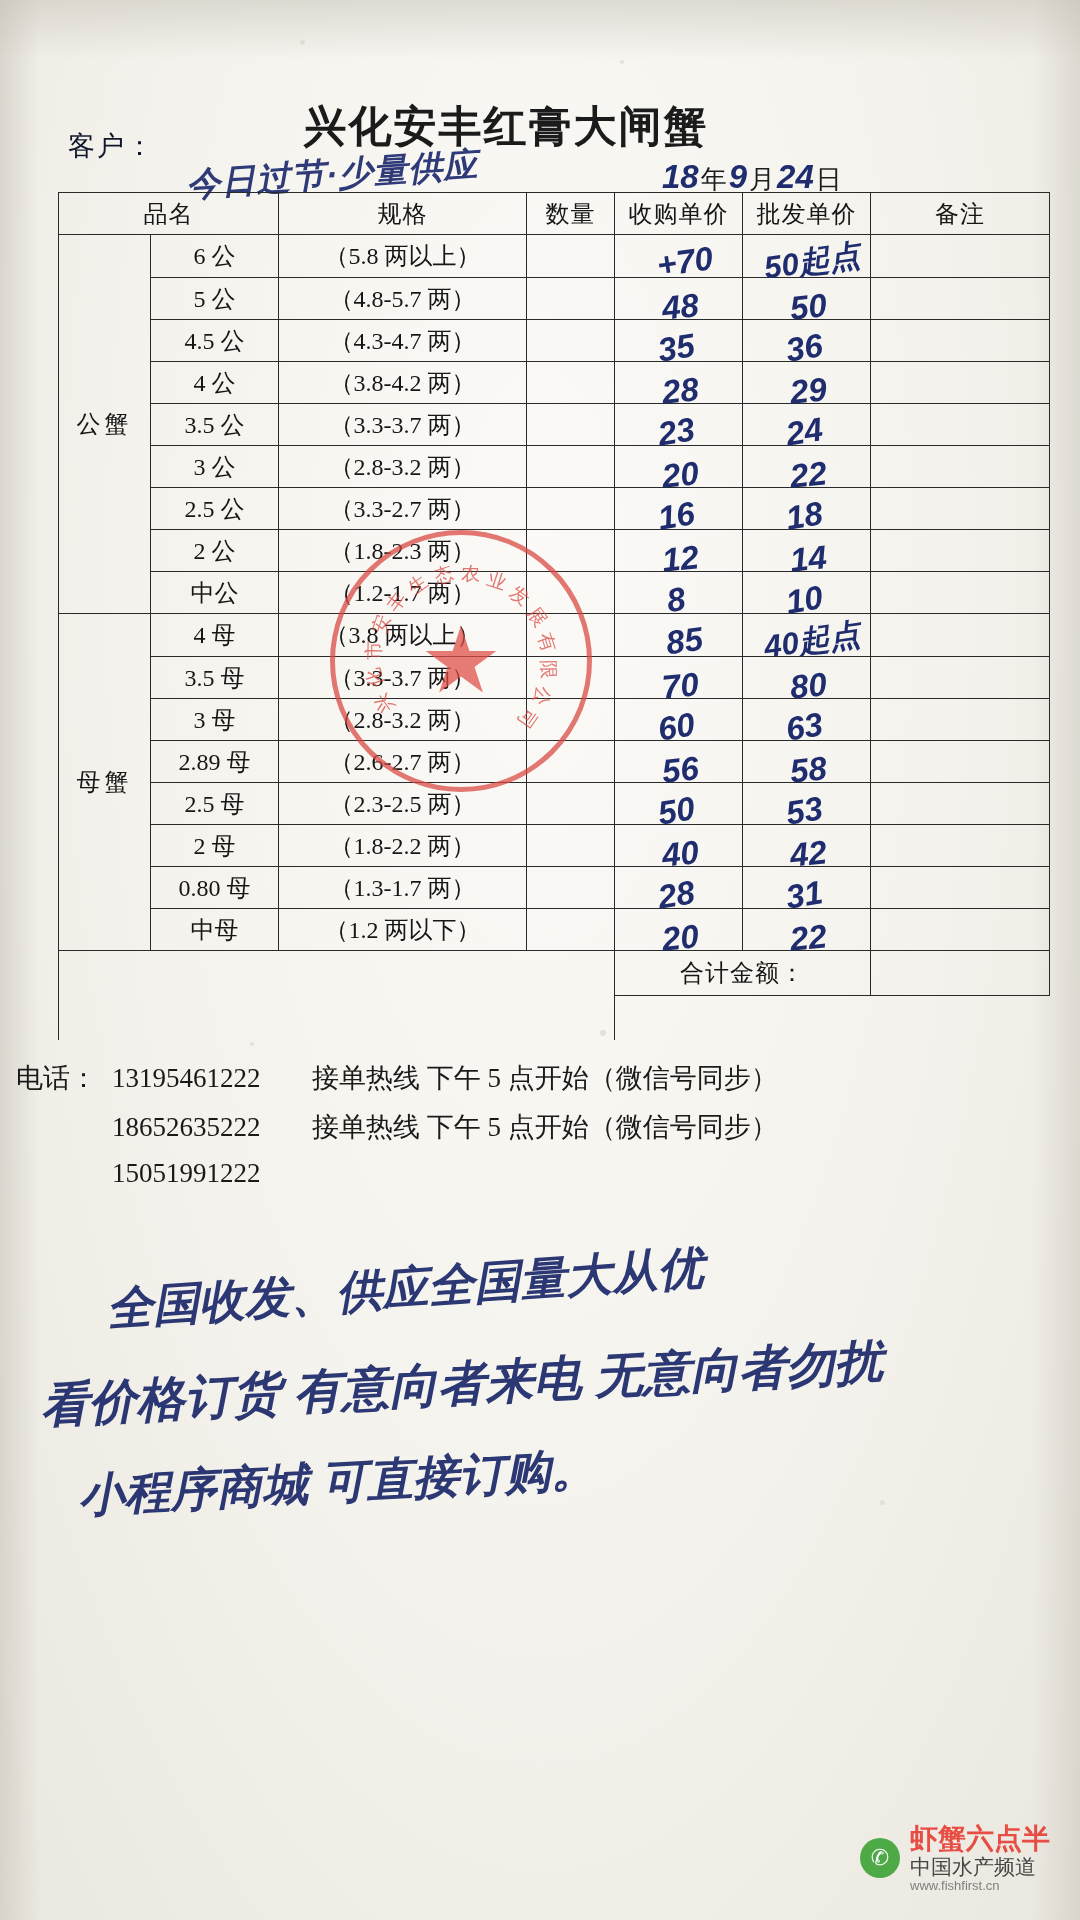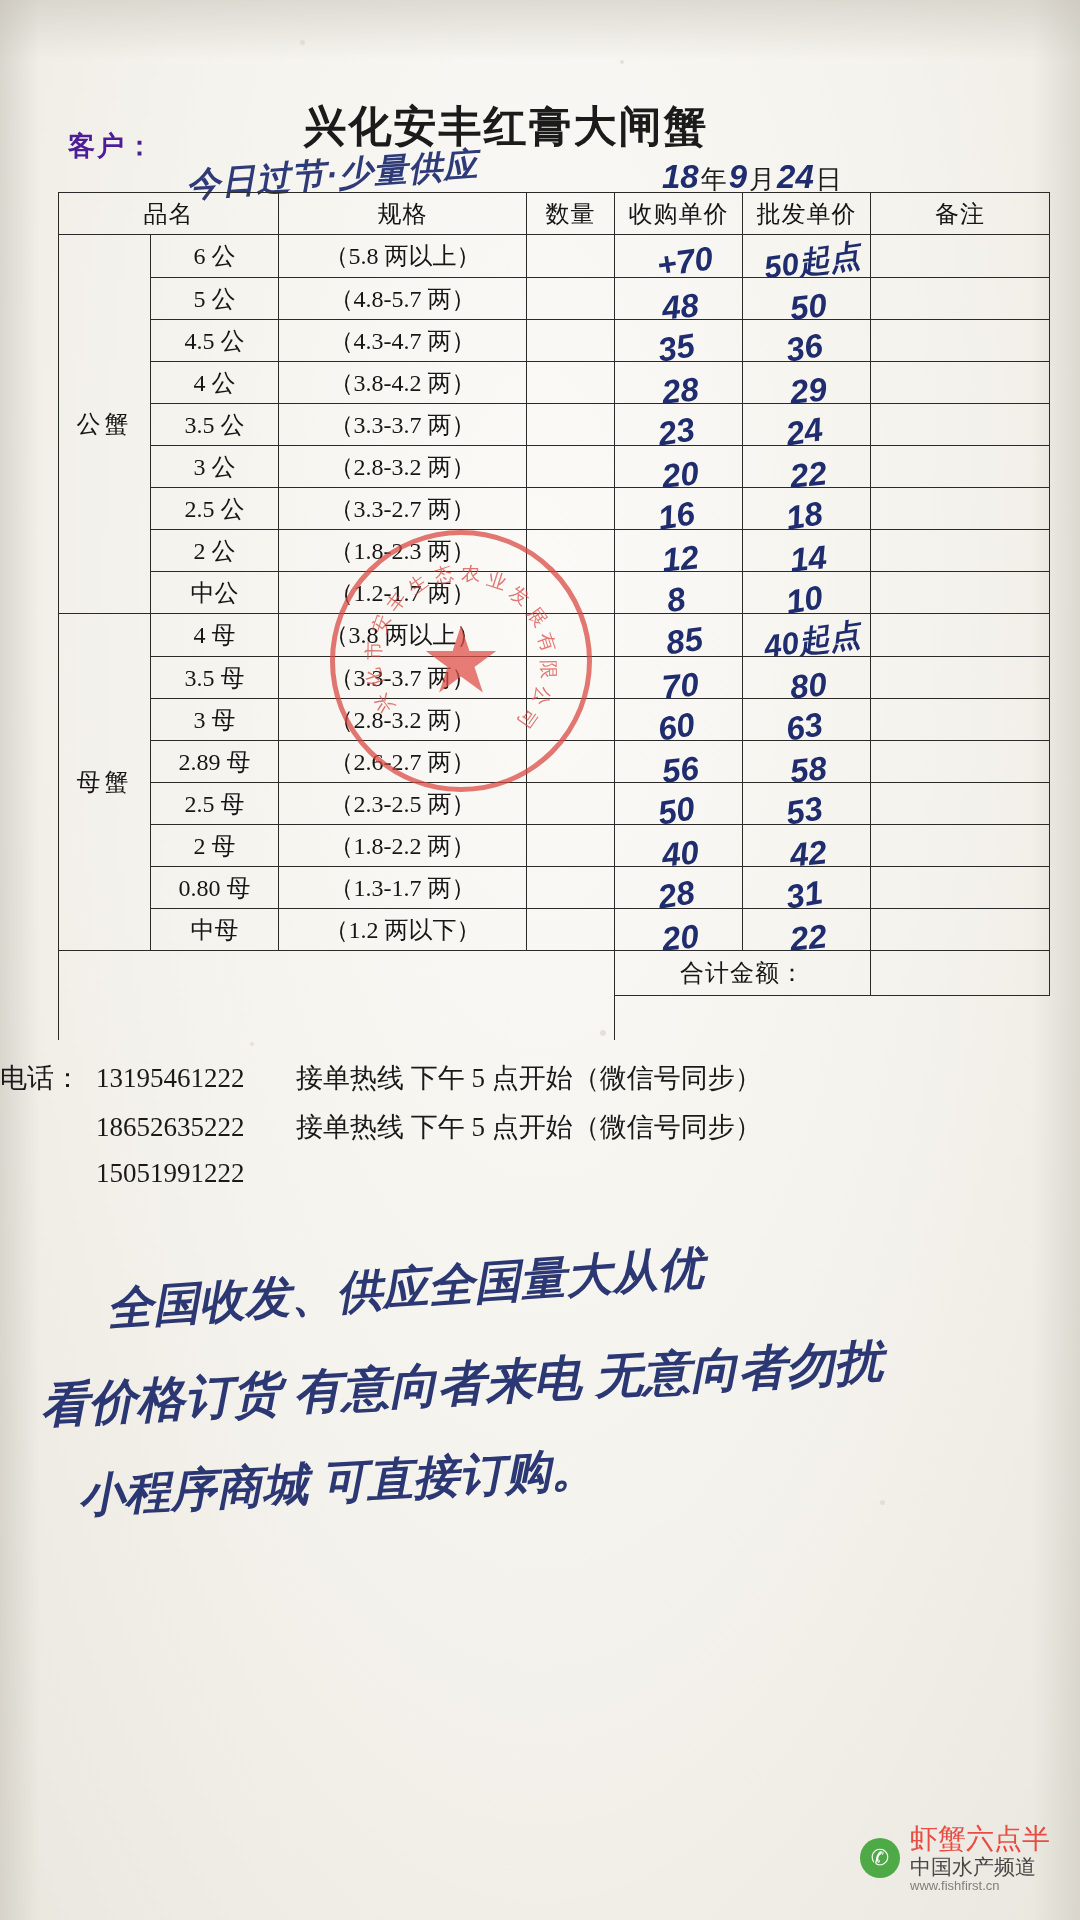--- a/index.html
+++ b/index.html
@@ -31,21 +31,21 @@
 
   
   .title{
     position:absolute;left:246px;top:98px;width:520px;
     font-size:43px;font-weight:bold;letter-spacing:2px;
     color:#1b1b1b;text-align:center;
     font-family:"Liberation Serif", serif;
   }
   .customer-label{
     position:absolute;left:68px;top:128px;
-    font-size:27px;color:#4c1d95;letter-spacing:2px;font-weight:bold;
+    font-size:27px;color:#0f172a;letter-spacing:2px;
   }
   .hand{
     font-family:"Liberation Sans", sans-serif;
     color:#1c2a6b;
   }
   .hw-note{
     position:absolute;left:186px;top:152px;
     font-size:34px;
     transform:rotate(-4deg);
     color:#1f2c6e;
@@ -143,21 +143,21 @@
   
   .phones{
     position:absolute;left:0px;top:1060px;width:1040px;
   }
   .phone-row{
     display:flex;align-items:baseline;
     font-size:27px;color:#1a1a1a;
     margin-bottom:13px;
     letter-spacing:0px;
   }
-  .phone-row .lab{width:96px;text-align:left;padding-left:0px;}
+  .phone-row .lab{width:96px;text-align:left;padding-left:16px;}
   .phone-row .num{width:200px;font-family:"Liberation Serif", serif;}
   .phone-row .txt{flex:1;}
 
   
   .hw-big{
     position:absolute;
     font-family:"Liberation Sans", sans-serif;
     font-style:italic;font-weight:bold;
     color:#1d2a6a;
     white-space:nowrap;
@@ -175,21 +175,21 @@
   }
   .badge .wx{
     width:40px;height:40px;border-radius:50%;
     background:#46a63f;color:#fff;
     font-size:22px;line-height:40px;text-align:center;
     margin-right:10px;
     font-family:"Liberation Sans", sans-serif;
   }
   .badge .btxt{line-height:1.15;}
   .badge .b1{
-    font-size:28px;color:#e8453c;font-weight:normal;
+    font-size:28px;color:#e8453c;font-weight:bold;
     font-family:"Liberation Sans", sans-serif;
   }
   .badge .b2{
     font-size:21px;color:#3d3d3d;
     font-family:"Liberation Sans", sans-serif;
   }
   .badge .b3{
     font-size:13px;color:#7a7a7a;
     font-family:"Liberation Sans", sans-serif;
   }

